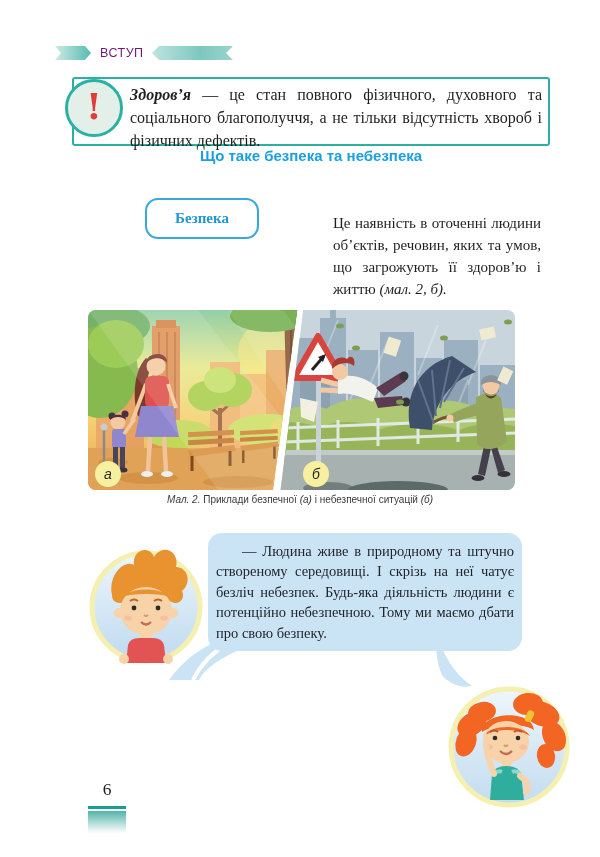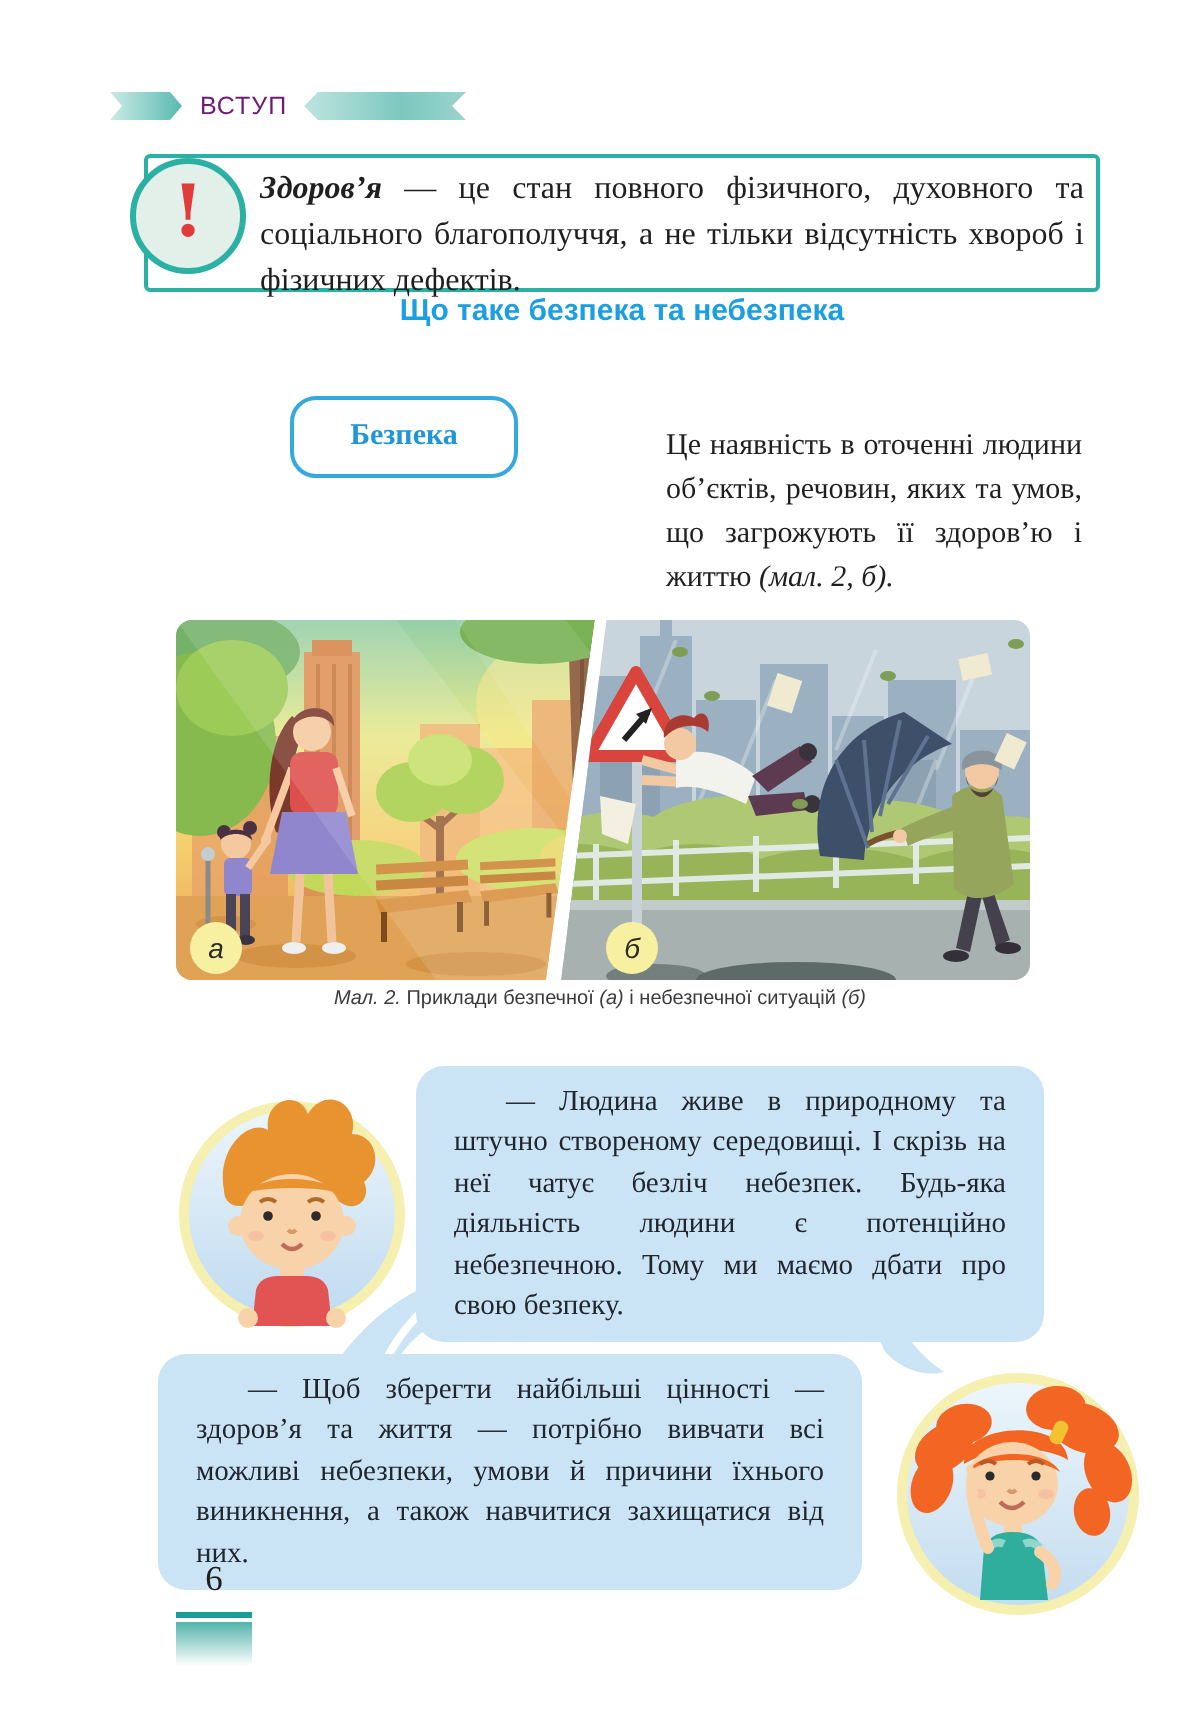--- a/index.html
+++ b/index.html
@@ -51,21 +51,21 @@
         display:flex;align-items:center;justify-content:center;font-style:italic;font-size:14px;
         color:#2b2b2b;font-family:"Liberation Sans",sans-serif;z-index:3;}
   .label-a{left:7px;top:151px;}
   .label-b{left:215px;top:151px;}
   .fig-caption{position:absolute;left:40px;top:494px;width:520px;text-align:center;
         font-family:"Liberation Sans",sans-serif;font-size:10px;color:#3b3b3b;}
   .fig-caption .it{font-style:italic;}
 
   
   .bubble{position:absolute;background:var(--bubble);border-radius:14px;font-size:14.5px;
-        line-height:20.4px;text-align:justify;color:#21262e;padding:8px 19px;text-indent:26px;
+        line-height:20.4px;text-align:justify;color:#21262e;padding:8px 8px;text-indent:26px;
         hyphens:auto;}
   .bubble-1{left:208px;top:533px;width:314px;min-height:104px;}
   .bubble-2{left:79px;top:677px;width:352px;min-height:102px;}
   .tail{position:absolute;}
   .tail-1{left:165px;top:636px;}
   .tail-2{left:436px;top:634px;}
   .avatar{position:absolute;}
   .avatar-boy{left:84px;top:541px;width:124px;height:124px;}
   .avatar-girl{left:442px;top:680px;width:134px;height:134px;}
   .avatar svg{width:100%;height:100%;display:block;overflow:visible;}
@@ -309,21 +309,20 @@
 
   <svg class="tail tail-1" width="80" height="44" viewBox="0 0 80 44">
     <path d="M4,44 C20,22 40,8 66,0 L78,12 C56,22 40,32 34,44 Z" fill="#CBE4F5"></path>
     <path d="M28,44 C36,28 48,16 62,8" stroke="#FFFFFF" stroke-width="4" fill="none"></path>
   </svg>
   <svg class="tail tail-2" width="52" height="58" viewBox="0 0 52 58">
     <path d="M2,0 C6,18 16,38 36,52 C25,55 12,49 6,41 C0,27 0,12 0,0 Z" fill="#CBE4F5"></path>
   </svg>
 
   <p class="bubble bubble-1">— Людина живе в природному та штучно створеному середовищі. І скрізь на неї чатує безліч небезпек. Будь-яка діяльність людини є потенційно небезпечною. Тому ми маємо дбати про свою безпеку.</p>
-  <p class="bubble bubble-2">— Щоб зберегти найбільші цінності — здоров’я та життя — потрібно вивчати всі можливі небезпеки, умови й причини їхнього виникнення, а також навчитися захищатися від них.</p>
 
   <div class="avatar avatar-boy">
     <svg viewBox="0 0 124 124">
       <defs>
         <linearGradient id="avbg1" x1="0" y1="0" x2="0" y2="1">
           <stop offset="0" stop-color="#EDF6FC"></stop>
             <stop offset="1" stop-color="#BFDAEF"></stop>
         </linearGradient>
       </defs>
       <circle cx="62" cy="66" r="54" fill="url(#avbg1)" stroke="#F5EFB0" stroke-width="5"></circle>

